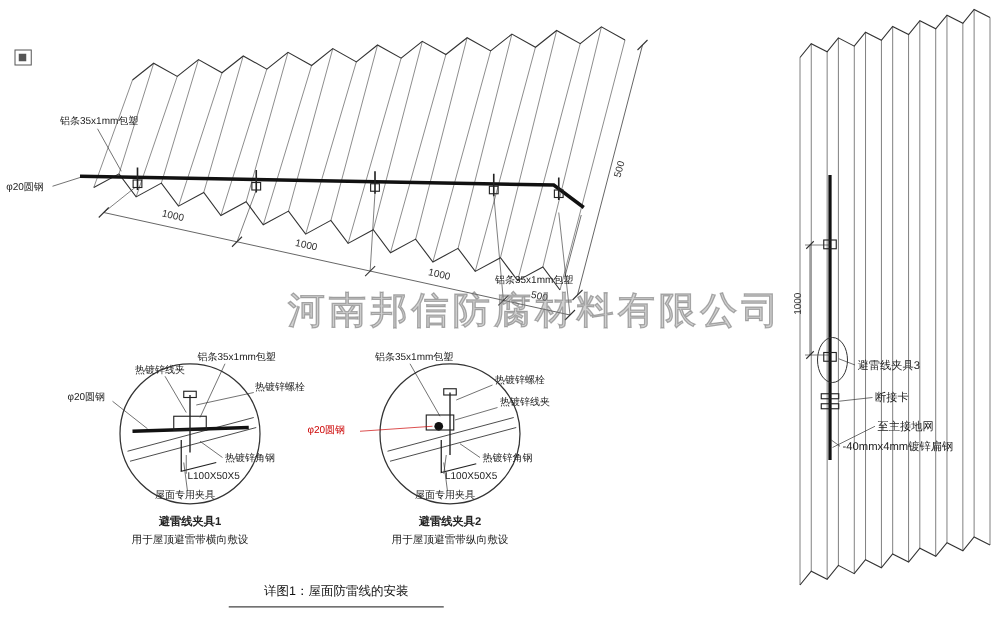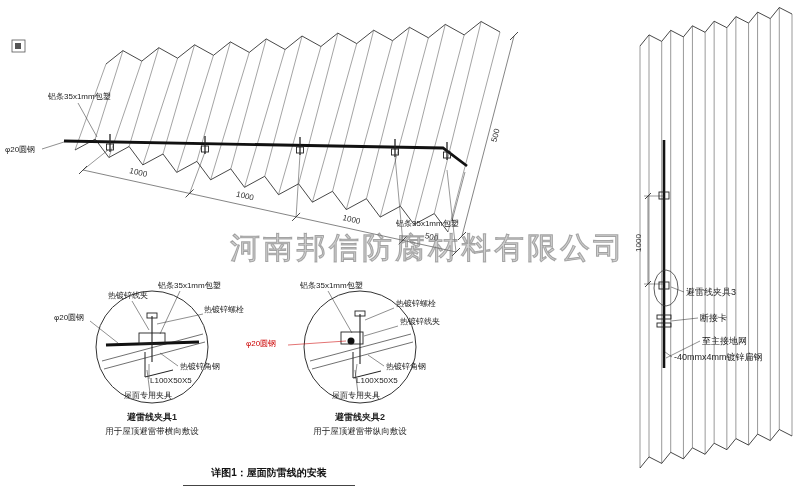--- a/index.html
+++ b/index.html
@@ -12,21 +12,21 @@
   .lbl9 { font-size:9px; }
   .dim  { font-size:8px; fill:#333; }
   .red  { fill:#cc0000; }
   .dtitle { font-size:9px; font-weight:bold; }
   .dsub   { font-size:8.5px; }
   .watermark { position:absolute; left:230px; top:228px; font-size:30px; letter-spacing:3px;
                white-space:nowrap; color:rgba(130,130,130,0.38);
                -webkit-text-stroke:1px rgba(110,110,110,0.55); pointer-events:none; }
   .caption { position:absolute; font-size:10px; color:#111; text-align:center;
              border-bottom:1px solid #444; padding:0 6px 5px 6px; }
-  #cap1 { left:183px; top:466px; width:172px;font-weight:bold; }
+  #cap1 { left:183px; top:466px; width:172px; }
   #cap2 { left:608px; top:466px; width:188px; }
 </style>
 </head>
 <body>
 
 <div class="stage">
 
   <svg width="800" height="502" viewBox="0 0 800 502">
 
     <g>

